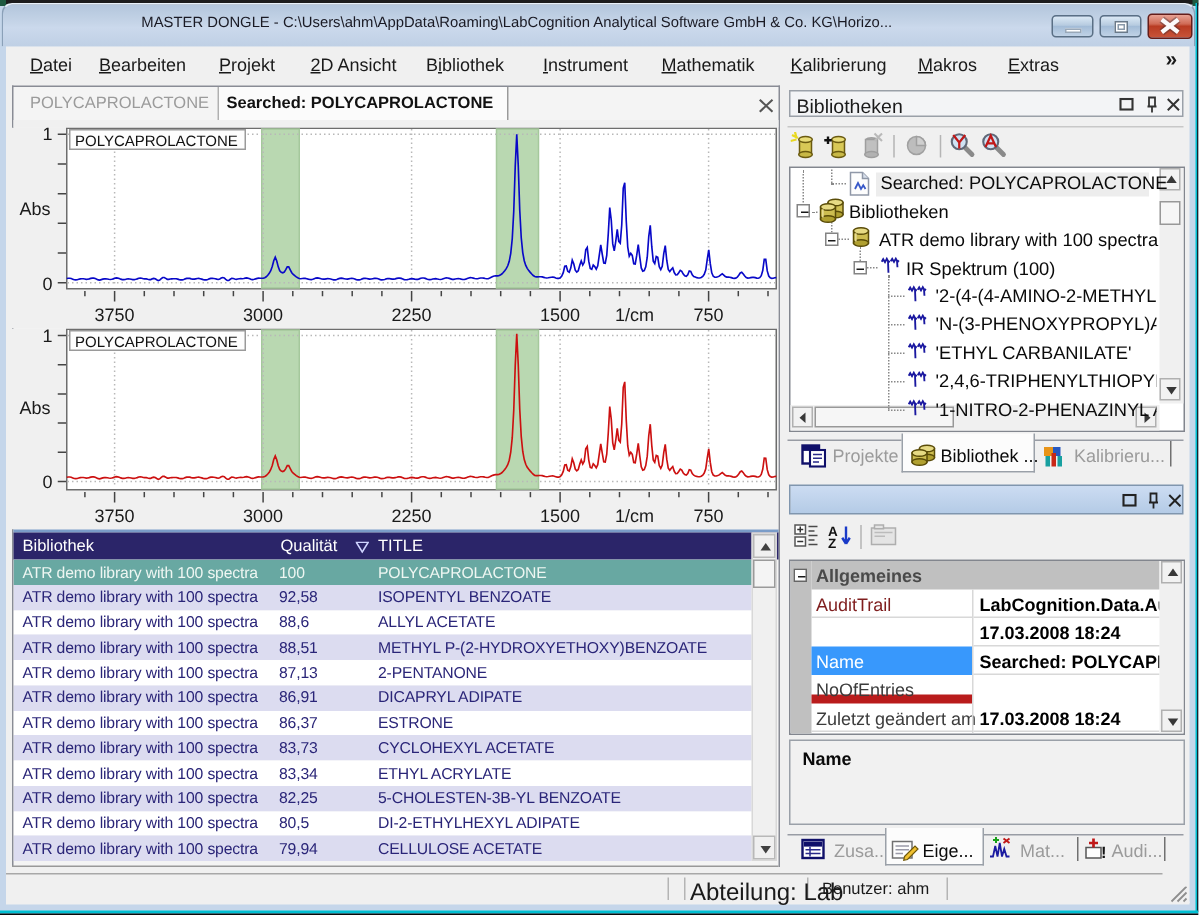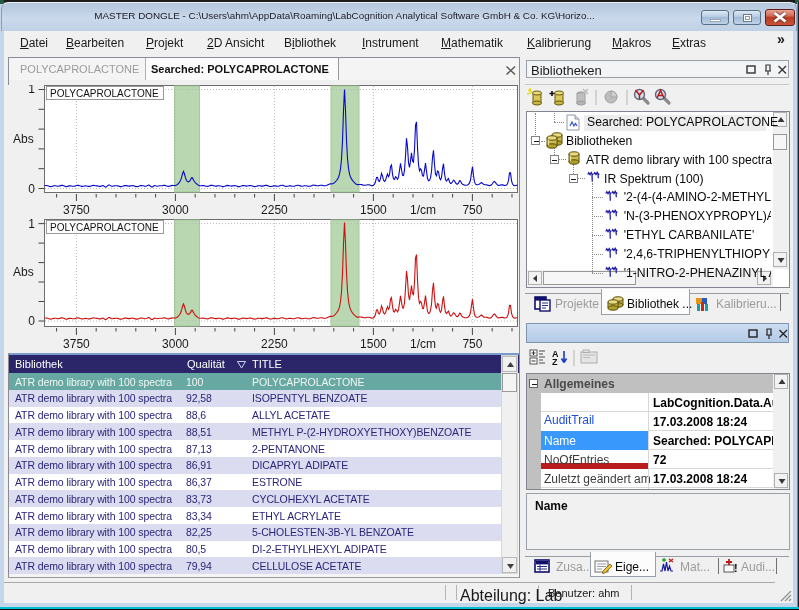--- a/index.html
+++ b/index.html
@@ -458,43 +458,40 @@
 </svg>
 
 <div class="abs" style="left:526px;top:373px;width:264px;height:117px;background:#fff;border:1px solid #82868e;overflow:hidden">
 <div class="abs" style="left:0;top:0;width:14px;height:115px;background:#c0c0c0"></div>
 <div class="abs" style="left:14px;top:0;width:232px;height:19px;background:#c0c0c0"></div>
 <div class="abs" style="left:2px;top:5px;width:9px;height:9px;background:#fff;border:1px solid #666">
       <div class="abs" style="left:1.5px;top:3.5px;width:5px;height:1px;background:#1a1a1a"></div>
     </div>
 <span class="abs tt" style="left:17px;top:3px;font-weight:bold;color:#4a4a4a">Allgemeines</span>
 <div class="abs" style="left:14px;top:19px;width:107px;height:19px;border-bottom:1px solid #d8d8d8">
-      <span class="abs tt" style="left:3px;top:20px;color:#1d4ed8">AuditTrail</span>
+      <span class="abs tt" style="left:3px;top:3px;color:#7f1d1d">AuditTrail</span>
     </div>
 <div class="abs" style="left:14px;top:57px;width:107px;height:19px;background:#3898fc">
       <span class="abs tt" style="left:3px;top:3px;color:#fff">Name</span>
     </div>
 <div class="abs" style="left:14px;top:76px;width:107px;height:19px;border-bottom:6px solid #b91c1c">
       <span class="abs tt" style="left:3px;top:3px;color:#3c3c3c">NoOfEntries</span>
     </div>
 <div class="abs" style="left:14px;top:95px;width:107px;height:19px;border-bottom:1px solid #d8d8d8">
       <span class="abs tt" style="left:3px;top:3px;color:#3c3c3c">Zuletzt geändert am</span>
     </div>
 <div class="abs" style="left:121px;top:19px;width:1px;height:96px;background:#d8d8d8"></div>
 <div class="abs" style="left:122px;top:19px;width:124px;height:19px;border-bottom:1px solid #d8d8d8;overflow:hidden">
       <span class="abs tt" style="left:4px;top:3px;font-weight:bold;color:#000">LabCognition.Data.Au</span>
     </div>
 <div class="abs" style="left:122px;top:38px;width:124px;height:19px;border-bottom:1px solid #d8d8d8">
       <span class="abs tt" style="left:4px;top:3px;font-weight:bold;color:#000">17.03.2008 18:24</span>
     </div>
 <div class="abs" style="left:122px;top:57px;width:124px;height:19px;border-bottom:1px solid #d8d8d8;overflow:hidden">
       <span class="abs tt" style="left:4px;top:3px;font-weight:bold;color:#000">Searched: POLYCAPRO</span>
-    </div>
-<div class="abs" style="left:122px;top:76px;width:124px;height:19px;border-bottom:1px solid #d8d8d8">
-      <span class="abs tt" style="left:4px;top:3px;font-weight:bold;color:#000">72</span>
     </div>
 <div class="abs" style="left:122px;top:95px;width:124px;height:19px;border-bottom:1px solid #d8d8d8">
       <span class="abs tt" style="left:4px;top:3px;font-weight:bold;color:#000">17.03.2008 18:24</span>
     </div>
 <div class="abs" style="left:246px;top:0;width:17px;height:115px;background:#f0f0f0">
 <div class="abs" style="left:1px;top:0;width:14px;height:15px;background:#f2f2f2;border:1px solid #b0b0b0"><svg width="14" height="15">
           <path d="M7 4 L10.5 9 L3.5 9 Z" fill="#383838"></path>
         </svg></div>
 <div class="abs" style="left:1px;top:99px;width:14px;height:15px;background:#f2f2f2;border:1px solid #b0b0b0"><svg width="14" height="15">
           <path d="M7 10 L10.5 5 L3.5 5 Z" fill="#383838"></path>

